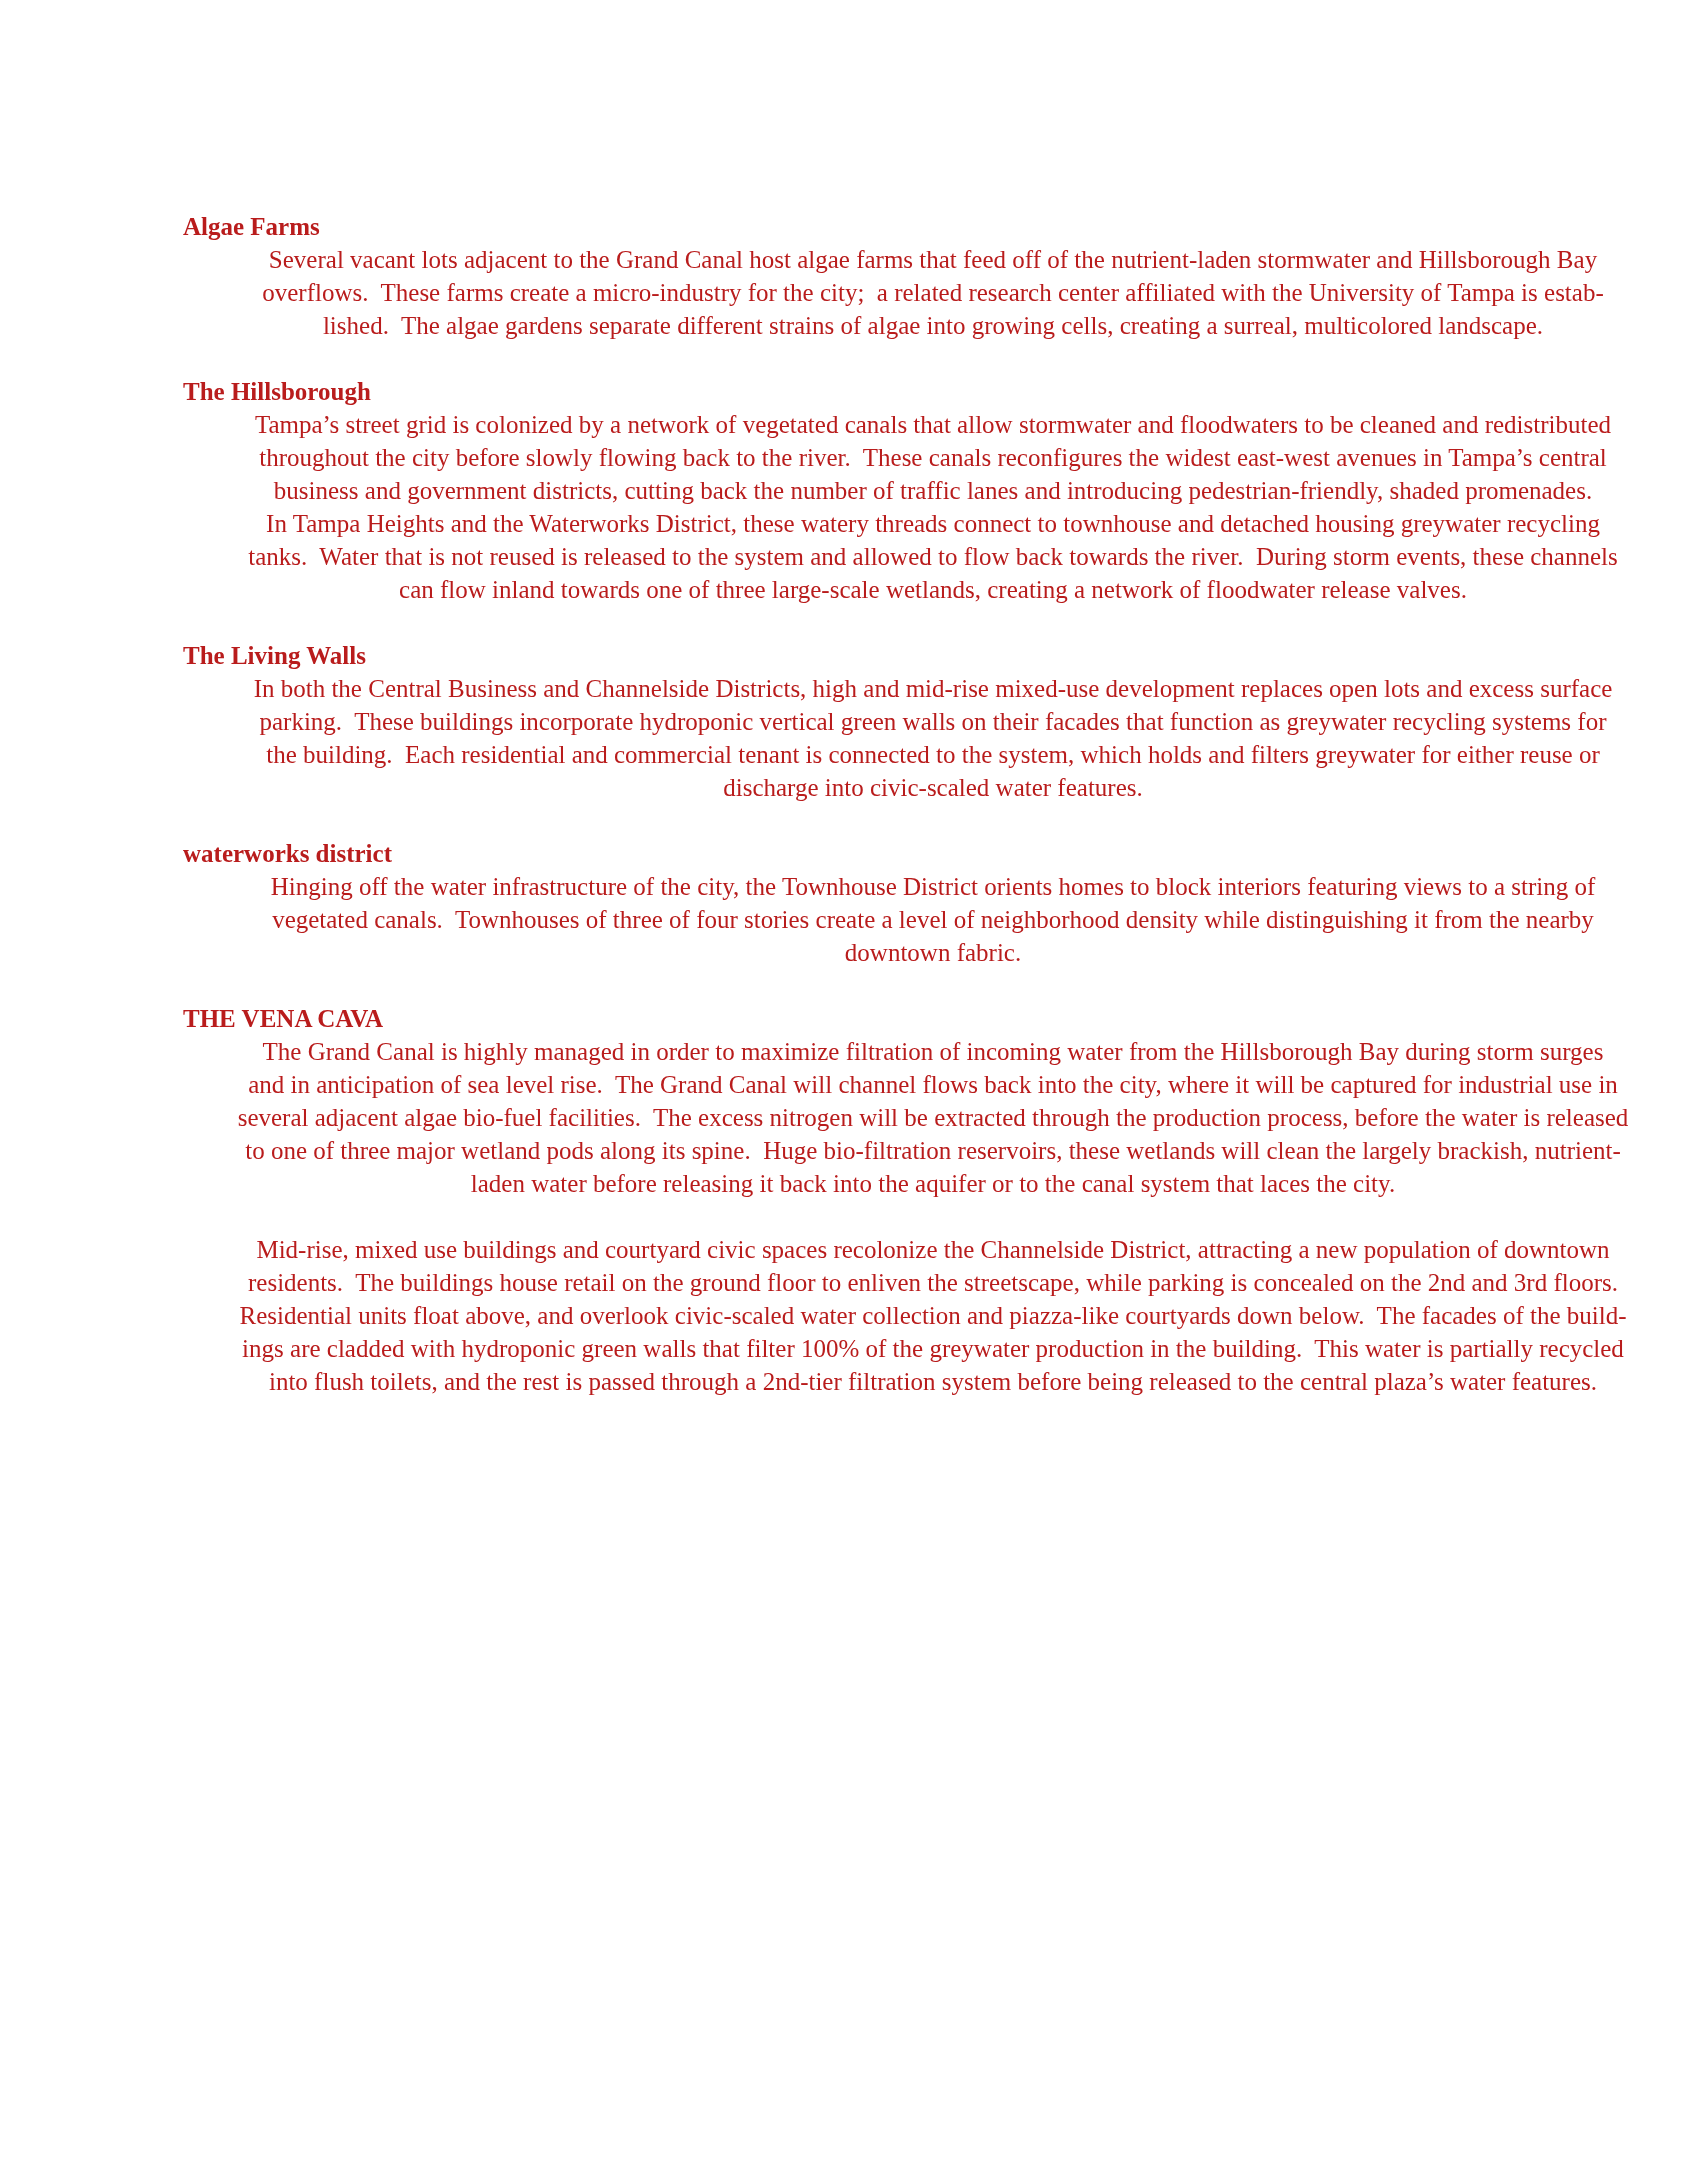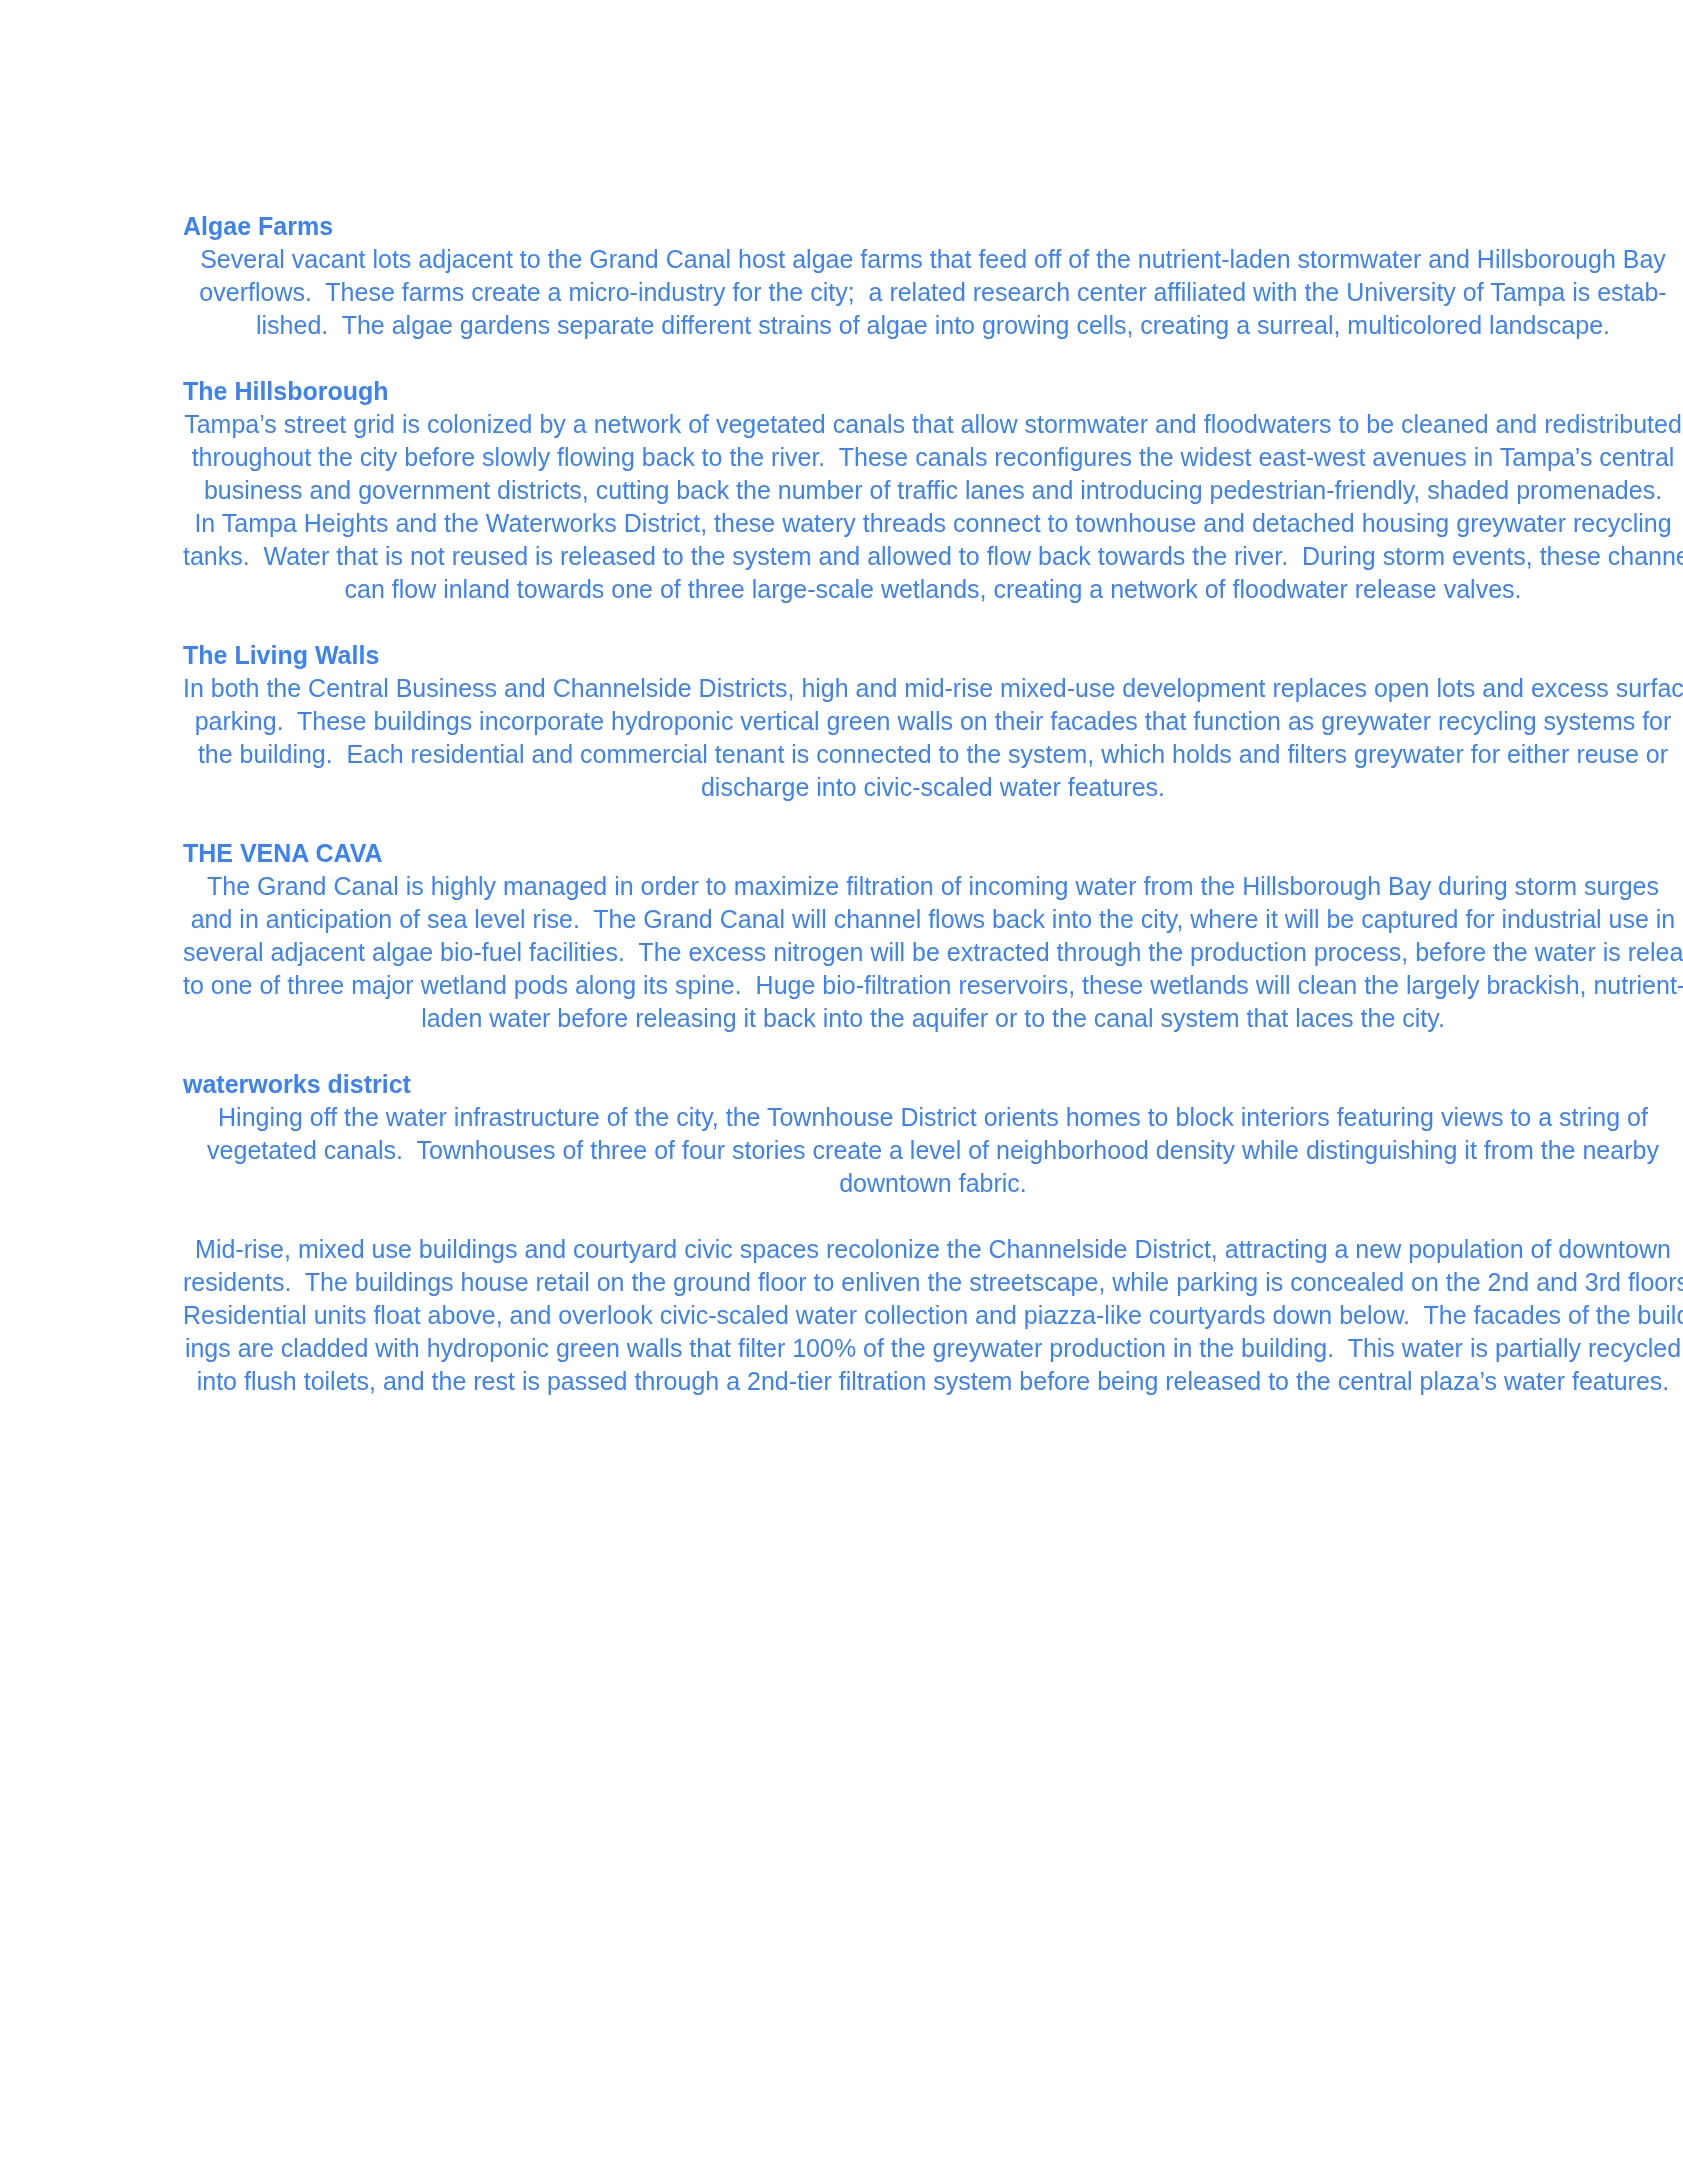--- a/index.html
+++ b/index.html
@@ -6,22 +6,22 @@
     margin: 0;
     padding: 0;
     background: #ffffff;
   }
   .page {
     position: relative;
     width: 1683px;
     height: 2178px;
     background: #ffffff;
     overflow: hidden;
-    font-family: Liberation Sans, sans-serif;
-    color: #3b82f6;
+    font-family: Liberation Serif, serif;
+    color: #b91c1c;
   }
   .content {
     position: absolute;
     left: 183px;
     top: 210px;
     width: 1500px;
   }
   .doc-section {
     margin: 0 0 33px 0;
   }
@@ -68,33 +68,33 @@
 
     <section class="doc-section">
       <h2 class="section-heading">The Living Walls</h2>
       <div class="section-body">In both the Central Business and Channelside Districts, high and mid-rise mixed-use development replaces open lots and excess surface
 parking.  These buildings incorporate hydroponic vertical green walls on their facades that function as greywater recycling systems for
 the building.  Each residential and commercial tenant is connected to the system, which holds and filters greywater for either reuse or
 discharge into civic-scaled water features.</div>
     </section>
 
     <section class="doc-section">
+      <h2 class="section-heading">waterworks district</h2>
+      <div class="section-body">Hinging off the water infrastructure of the city, the Townhouse District orients homes to block interiors featuring views to a string of
+vegetated canals.  Townhouses of three of four stories create a level of neighborhood density while distinguishing it from the nearby
+downtown fabric.</div>
+    </section>
+
+    <section class="doc-section">
       <h2 class="section-heading">THE VENA CAVA</h2>
       <div class="section-body">The Grand Canal is highly managed in order to maximize filtration of incoming water from the Hillsborough Bay during storm surges
 and in anticipation of sea level rise.  The Grand Canal will channel flows back into the city, where it will be captured for industrial use in
 several adjacent algae bio-fuel facilities.  The excess nitrogen will be extracted through the production process, before the water is released
 to one of three major wetland pods along its spine.  Huge bio-filtration reservoirs, these wetlands will clean the largely brackish, nutrient-
 laden water before releasing it back into the aquifer or to the canal system that laces the city.</div>
-    </section>
-
-    <section class="doc-section">
-      <h2 class="section-heading">waterworks district</h2>
-      <div class="section-body">Hinging off the water infrastructure of the city, the Townhouse District orients homes to block interiors featuring views to a string of
-vegetated canals.  Townhouses of three of four stories create a level of neighborhood density while distinguishing it from the nearby
-downtown fabric.</div>
     </section>
 
     <section class="doc-section">
       <div class="section-body gap-above">Mid-rise, mixed use buildings and courtyard civic spaces recolonize the Channelside District, attracting a new population of downtown
 residents.  The buildings house retail on the ground floor to enliven the streetscape, while parking is concealed on the 2nd and 3rd floors.
 Residential units float above, and overlook civic-scaled water collection and piazza-like courtyards down below.  The facades of the build-
 ings are cladded with hydroponic green walls that filter 100% of the greywater production in the building.  This water is partially recycled
 into flush toilets, and the rest is passed through a 2nd-tier filtration system before being released to the central plaza’s water features.</div>
     </section>
 

